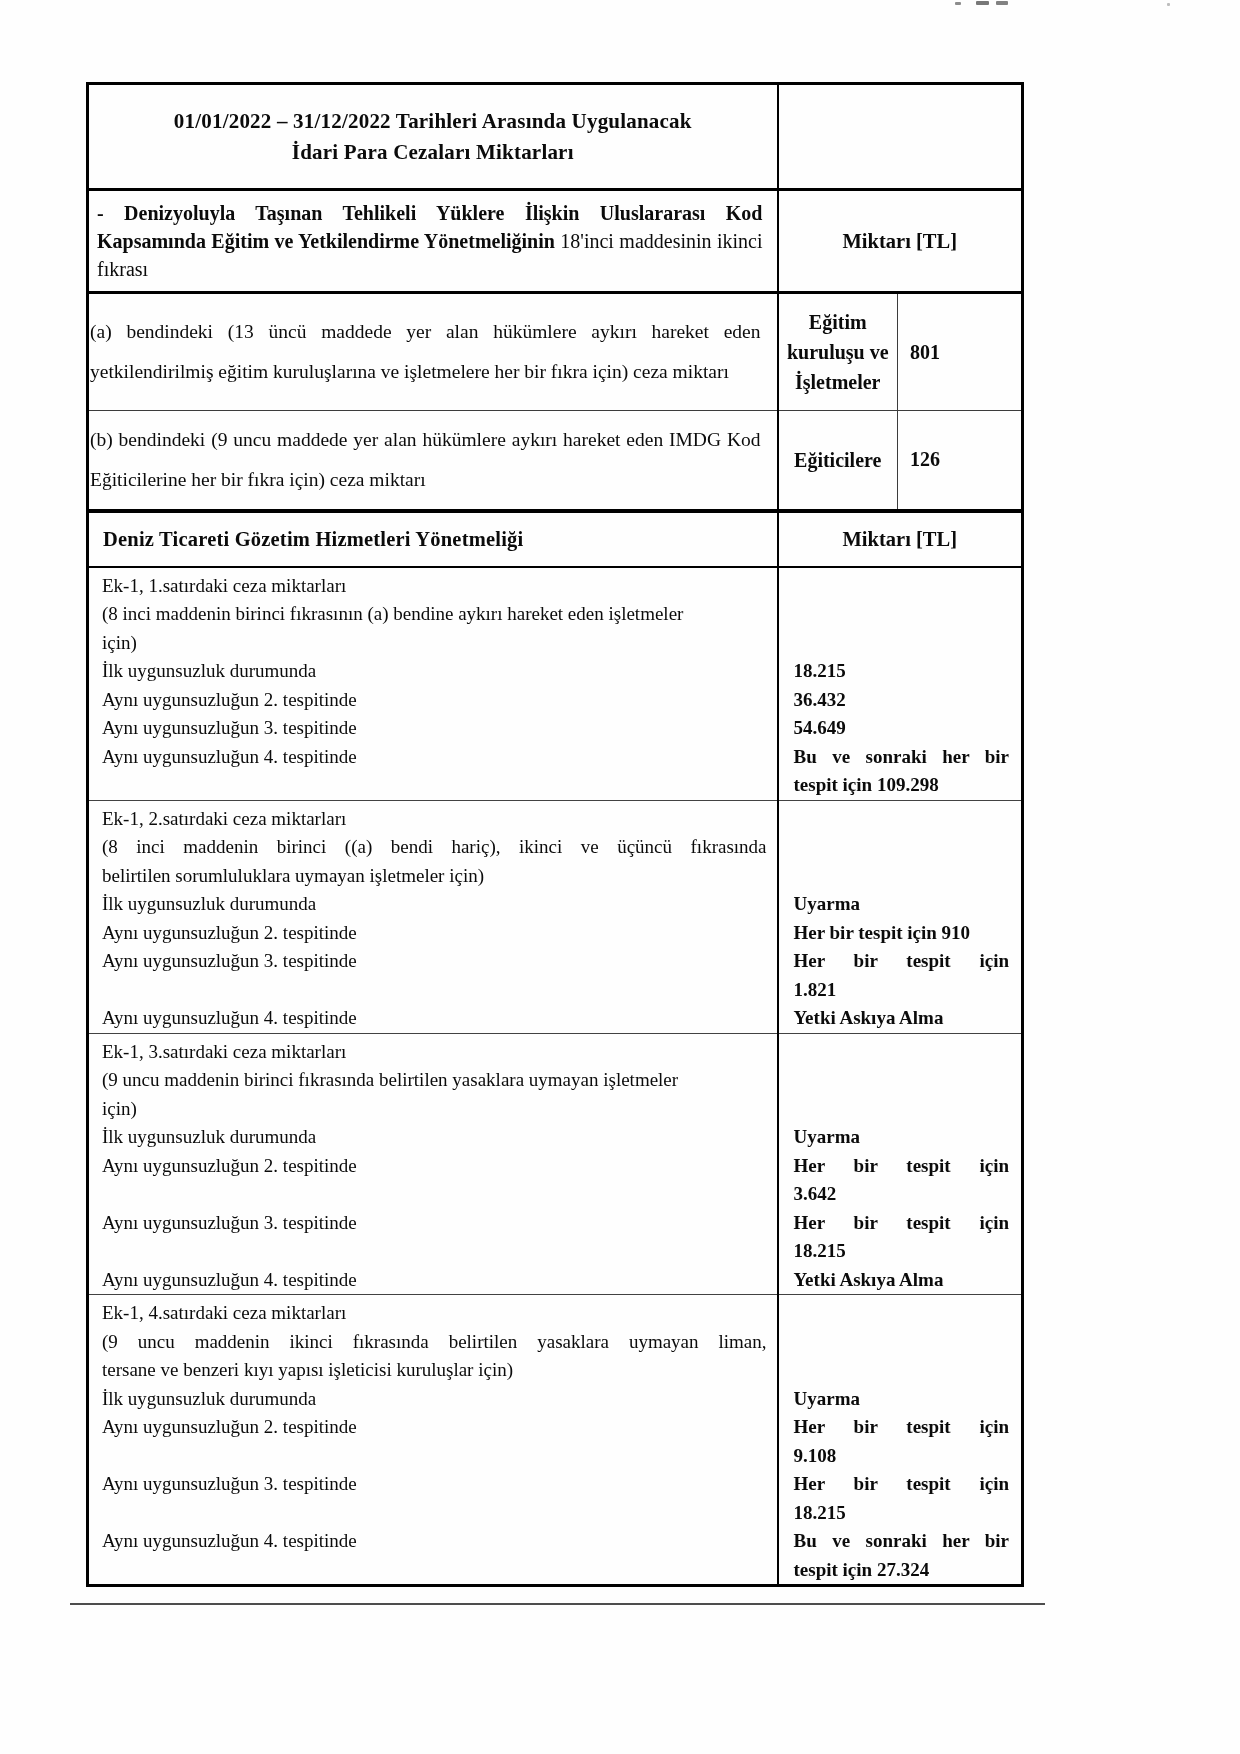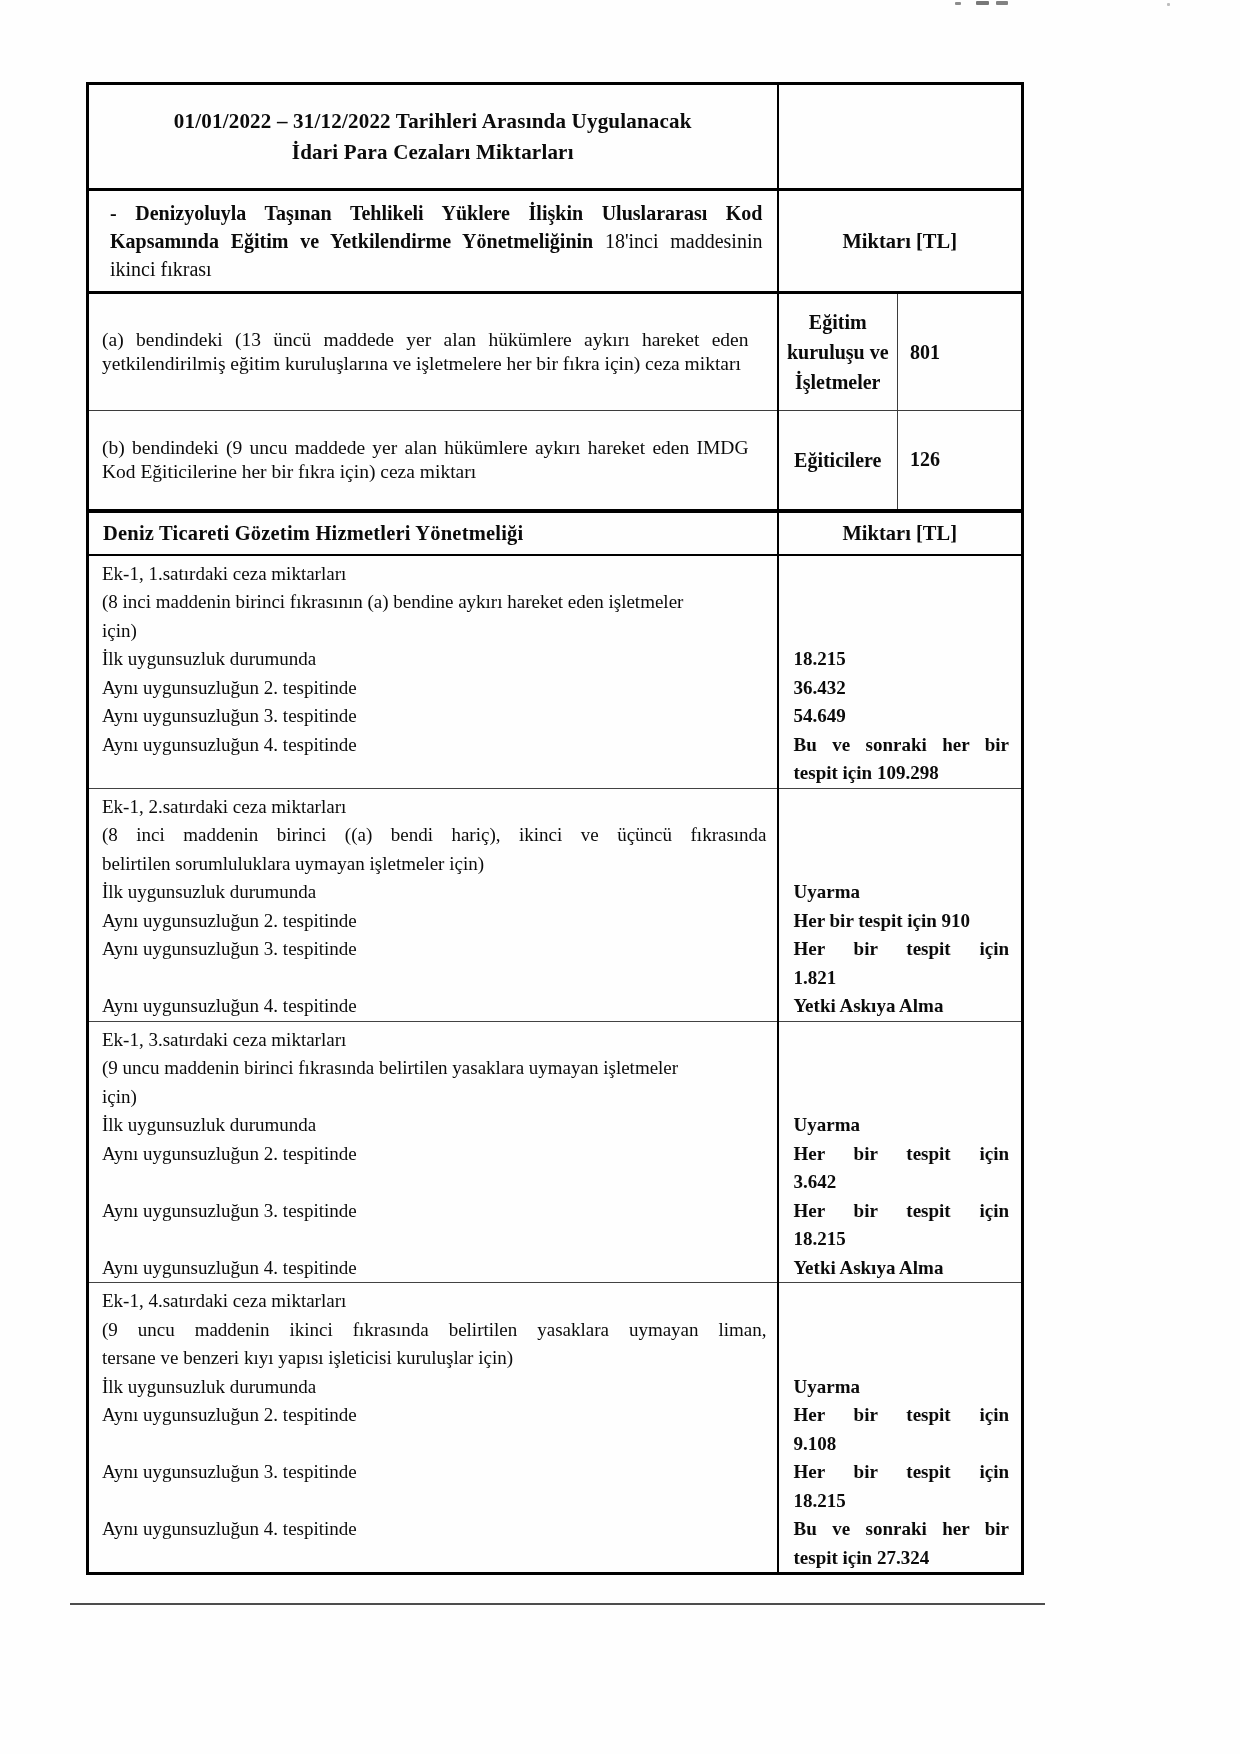--- a/index.html
+++ b/index.html
@@ -26,21 +26,21 @@
 
   col.c-desc   { width:690px; }
   col.c-target { width:120px; }
   col.c-amount { width:125px; }
 
   
   tr.r-title { height:106px; }
   tr.r-sec1  { height:102px; }
   tr.r-a     { height:118px; }
   tr.r-b     { height:100px; }
-  tr.r-sec2  { height:44px;  }
+  tr.r-sec2  { height:56px;  }
   tr.r-blk1  { height:230px; }
   tr.r-blk2  { height:230px; }
   tr.r-blk3  { height:258px; }
   tr.r-blk4  { height:287px; }
 
   
   tr.r-title > td { border-bottom:3px solid #000; }
   tr.r-sec1  > td { border-bottom:3px solid #000; }
   tr.r-a     > td { border-bottom:1px solid #3c3c3c; }
   tr.r-b     > td { border-bottom:4px solid #000; }
@@ -49,29 +49,29 @@
 
   
   td.v-main  { border-right:2px solid #000; }
   td.v-thin  { border-right:1px solid #3c3c3c; }
 
   .title-cell { vertical-align:middle; }
   .title { text-align:center; font-weight:bold; font-size:21px; line-height:31px; letter-spacing:.2px; }
 
   .para-cell { vertical-align:middle; }
   .para {
-    margin:0; padding:8px 14px 8px 21px;
+    margin:0; padding:8px 14px 8px 8px;
     font-size:20px; line-height:28px; text-align:justify;
   }
   .para .b { font-weight:bold; }
 
   .desc-cell { vertical-align:middle; }
   .desc {
-    margin:12px; padding:6px 16px 6px 1px;
-    font-size:19.5px; line-height:24px; text-align:justify;
+    margin:0; padding:6px 16px 6px 1px;
+    font-size:19.5px; line-height:40px; text-align:justify;
   }
 
   .amount-head {
     vertical-align:middle; text-align:center;
     font-weight:bold; font-size:20.5px;
   }
   .target-cell {
     vertical-align:middle; text-align:center;
     font-weight:bold; font-size:20px; line-height:30px;
     padding:4px 6px;

